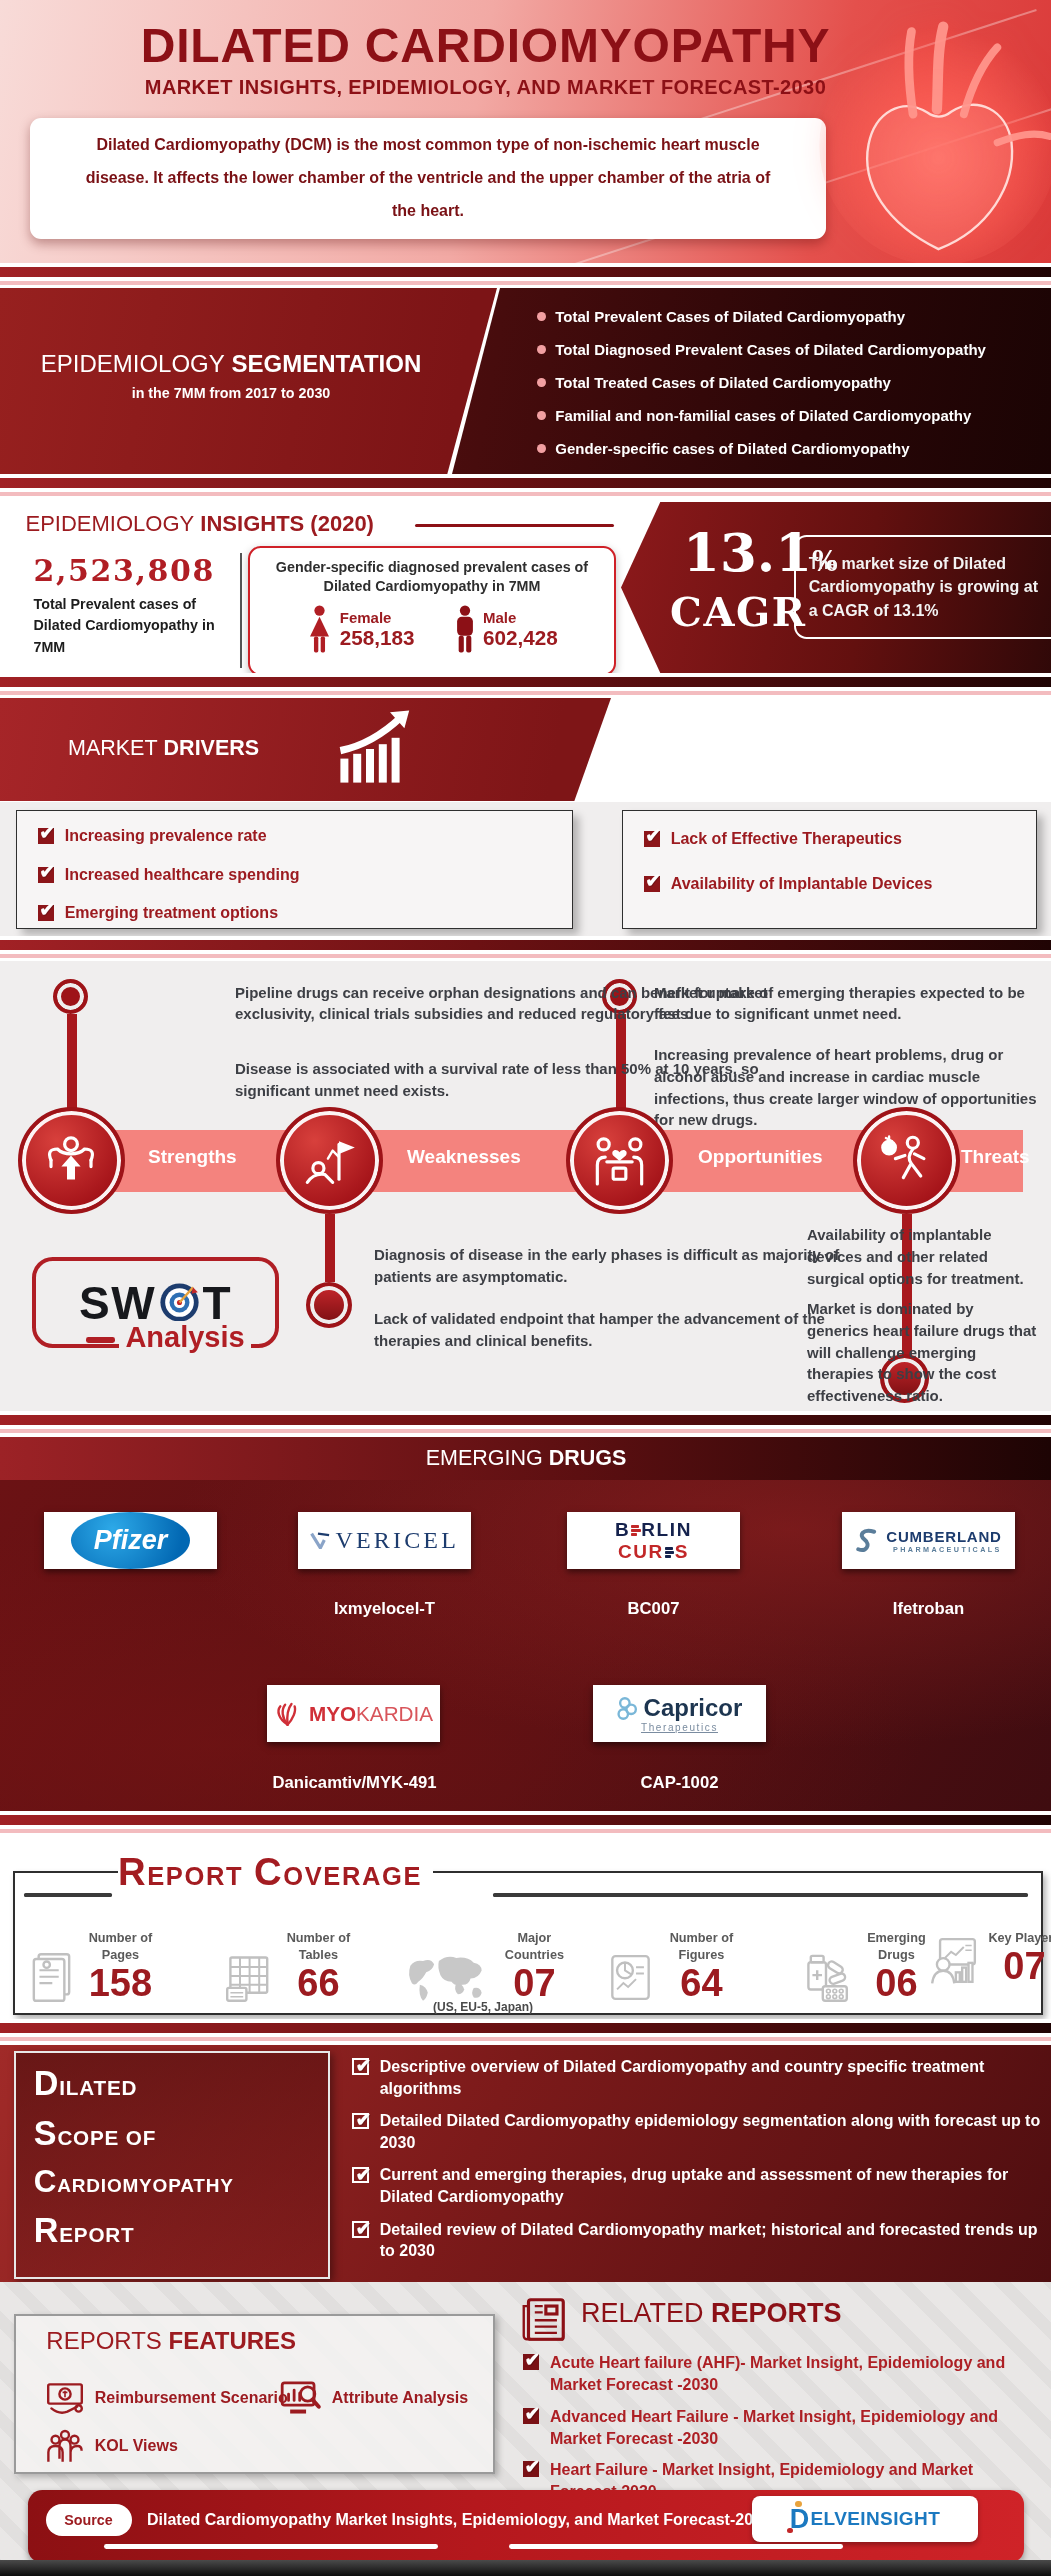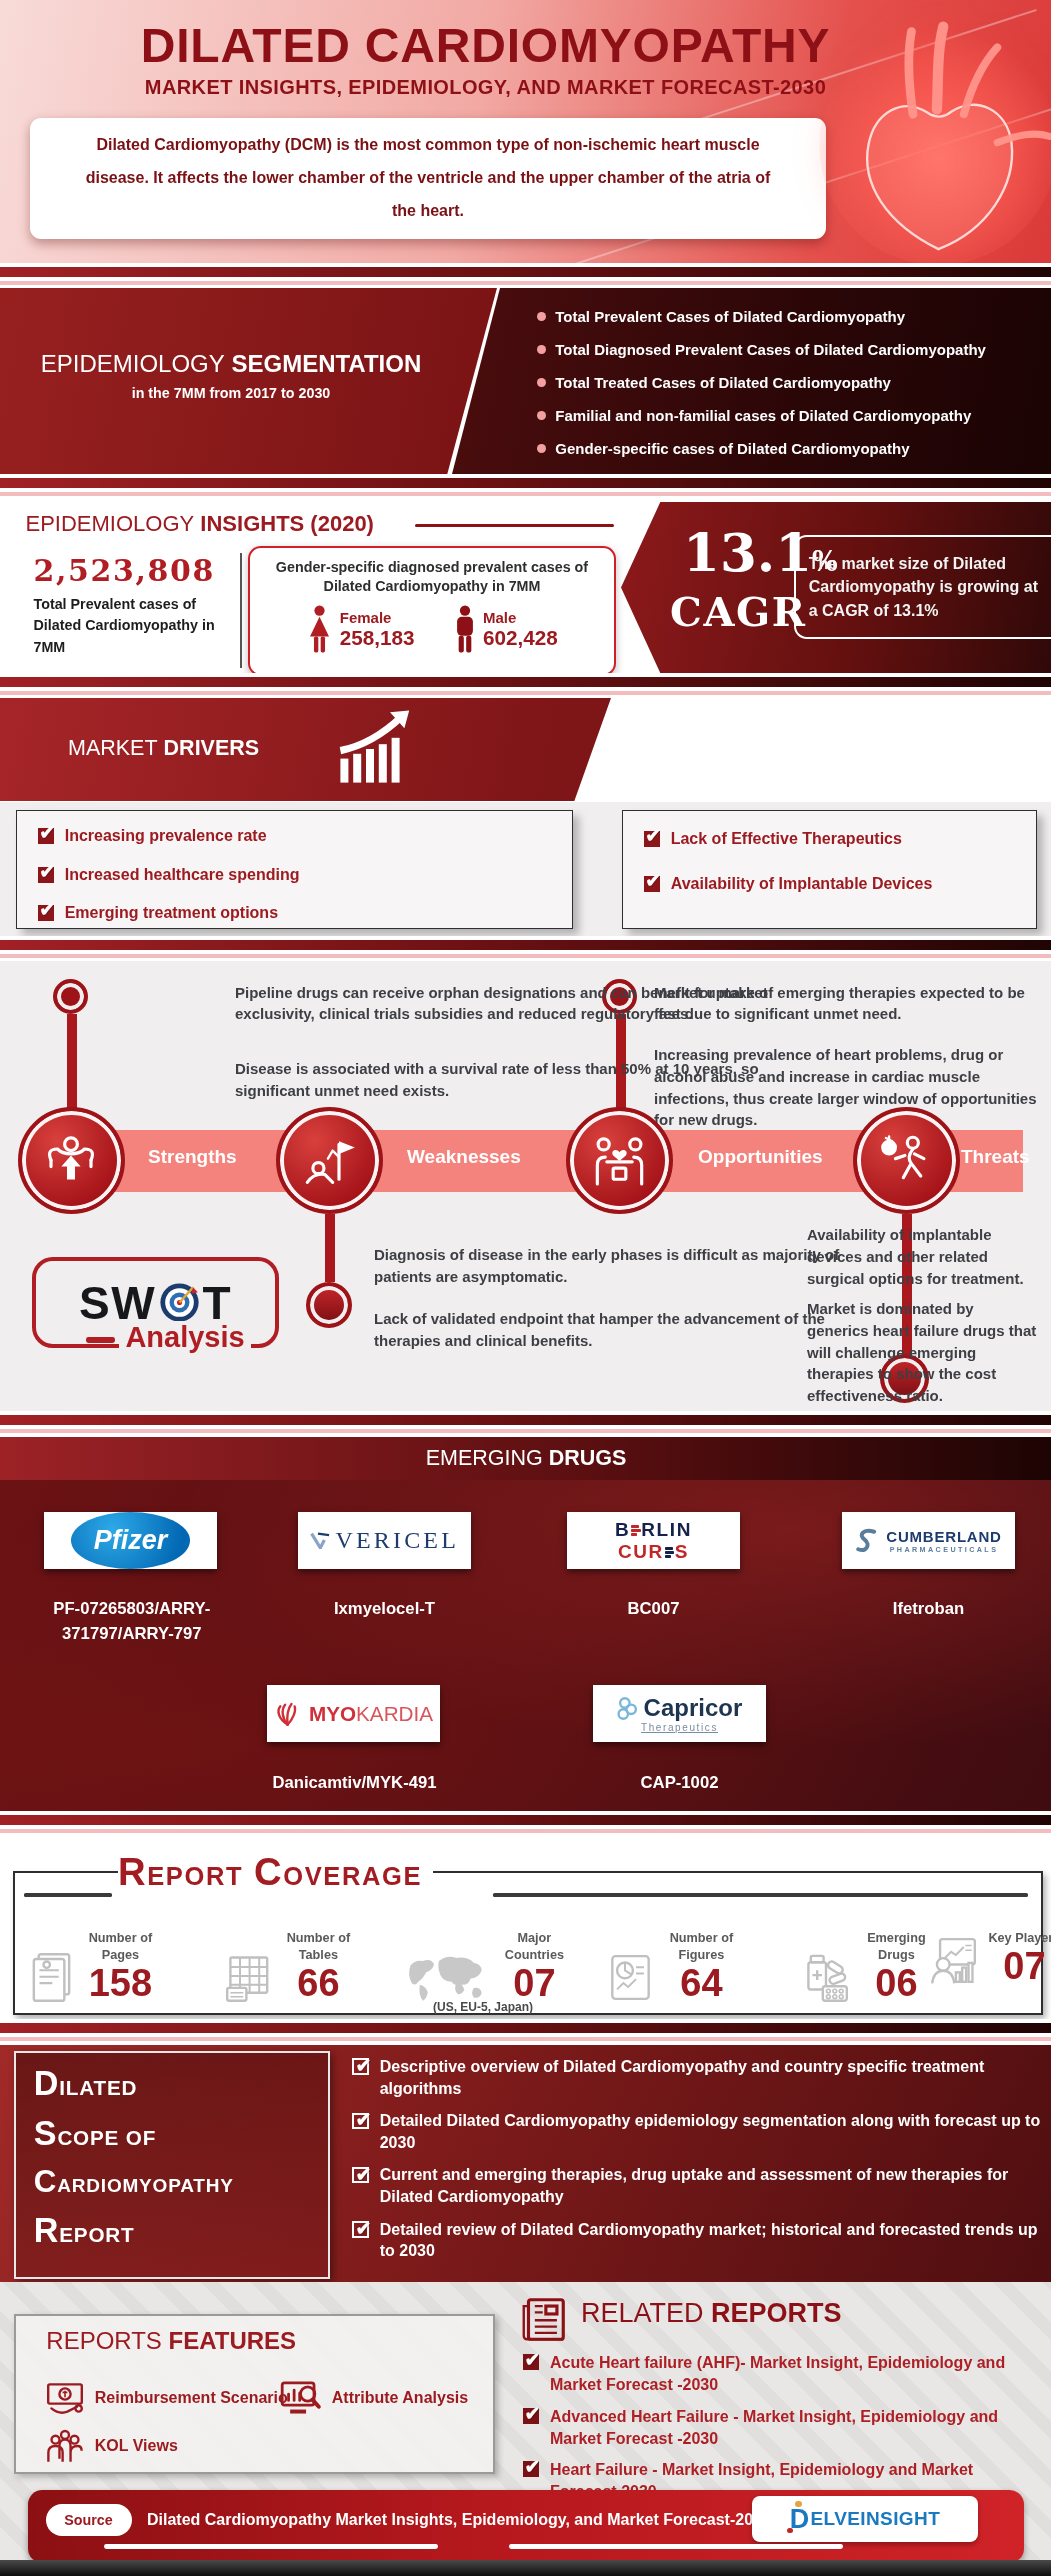--- a/index.html
+++ b/index.html
@@ -107,21 +107,21 @@
   .card{position:absolute;width:173px;height:57px;background:#fff;box-shadow:0 3.2px 6.4px rgba(0,0,0,.5);
     display:flex;align-items:center;justify-content:center;}
   .drug-label{position:absolute;color:#fff;font-size:16.7px;font-weight:700;text-align:center;line-height:1.5;}
   .pfz{width:119px;height:57px;border-radius:50%;background:radial-gradient(circle at 35% 30%,#2da9e8,#0268b3 80%);
     display:flex;align-items:center;justify-content:center;color:#fff;font-size:27px;font-weight:800;font-style:italic;}
   .vercel-txt{color:#1d3c6e;font-family:"Liberation Serif",serif;font-size:24px;letter-spacing:3.2px;display:flex;align-items:center;gap:4.8px;}
   .berlin{line-height:1.15;text-align:center;font-weight:800;font-size:19px;letter-spacing:1.6px;}
   .berlin .l1{color:#15224d;} .berlin .l2{color:#c22728;}
   .ebar{display:inline-block;vertical-align:middle;width:11px;}
   .ebar i{display:block;height:2.4px;margin:1.6px 0.8px;border-radius:0.8px;}
-  .cumb{text-align:center;display:flex;align-items:center;gap:7px;}
+  .cumb{text-align:right;display:flex;align-items:center;gap:7px;}
   .cumb .n1{color:#1d3c6e;font-weight:800;font-size:15px;letter-spacing:0.8px;}
   .cumb .n2{color:#5a7d9a;font-size:7.2px;letter-spacing:2.4px;font-weight:600;}
   .myk{display:flex;align-items:center;gap:8px;font-size:20.7px;}
   .myk .m1{color:#d03038;font-weight:800;} .myk .m2{color:#d8555b;font-weight:500;}
   .capr{text-align:center;}
   .capr .c1{color:#1d3550;font-size:24px;font-weight:600;}
   .capr .c2{color:#7a8ca0;font-size:10px;letter-spacing:1.6px;text-decoration:underline;}
 
   
   .cov{left:0;top:1836px;width:900px;height:183px;background:#fff;}
@@ -472,21 +472,20 @@
 
   <div class="abs emg-hdr">
     <span class="w-light">EMERGING</span>&nbsp;
     <span class="w-bold">DRUGS</span>
   </div>
   <section class="abs emg">
 
     <div class="card" style="left:44px;top:32px;">
       <div class="pfz">Pfizer</div>
     </div>
-    <div class="drug-label" style="left:14.3px;top:116px;width:235px;">PF-07265803/ARRY-371797/ARRY-797</div>
 
     <div class="card" style="left:298px;top:32px;">
       <div class="vercel-txt">
         <svg width="20.7" height="17.5" viewBox="0 0 26 22">
           <path d="M2,2 L13,20 L18,10" stroke="#8aa4c8" stroke-width="4" fill="none"></path>
           <path d="M10,2 L24,4" stroke="#1d3c6e" stroke-width="3"></path>
         </svg>
         <span>VERICEL</span>
       </div>
     </div>

